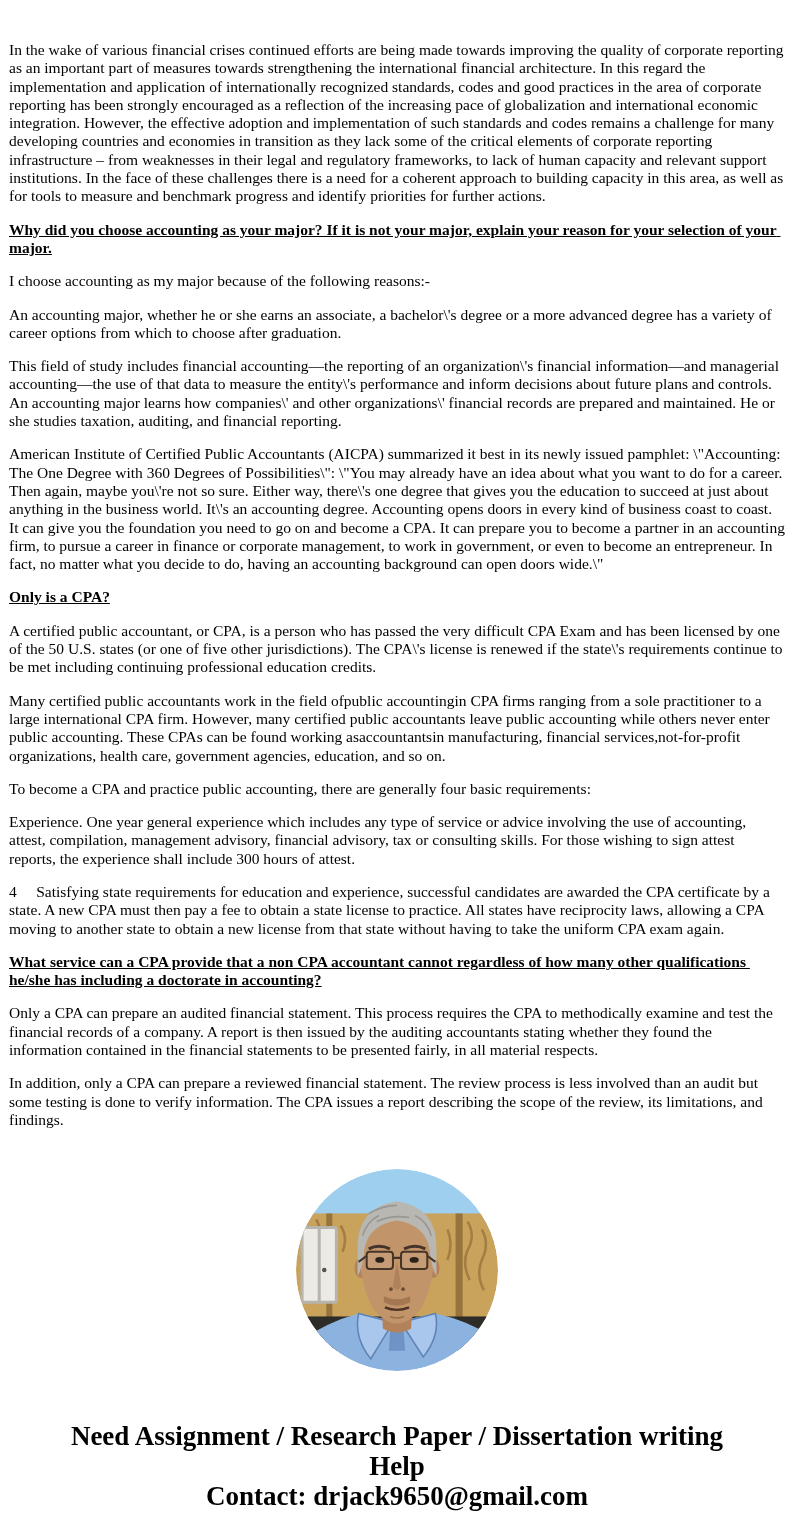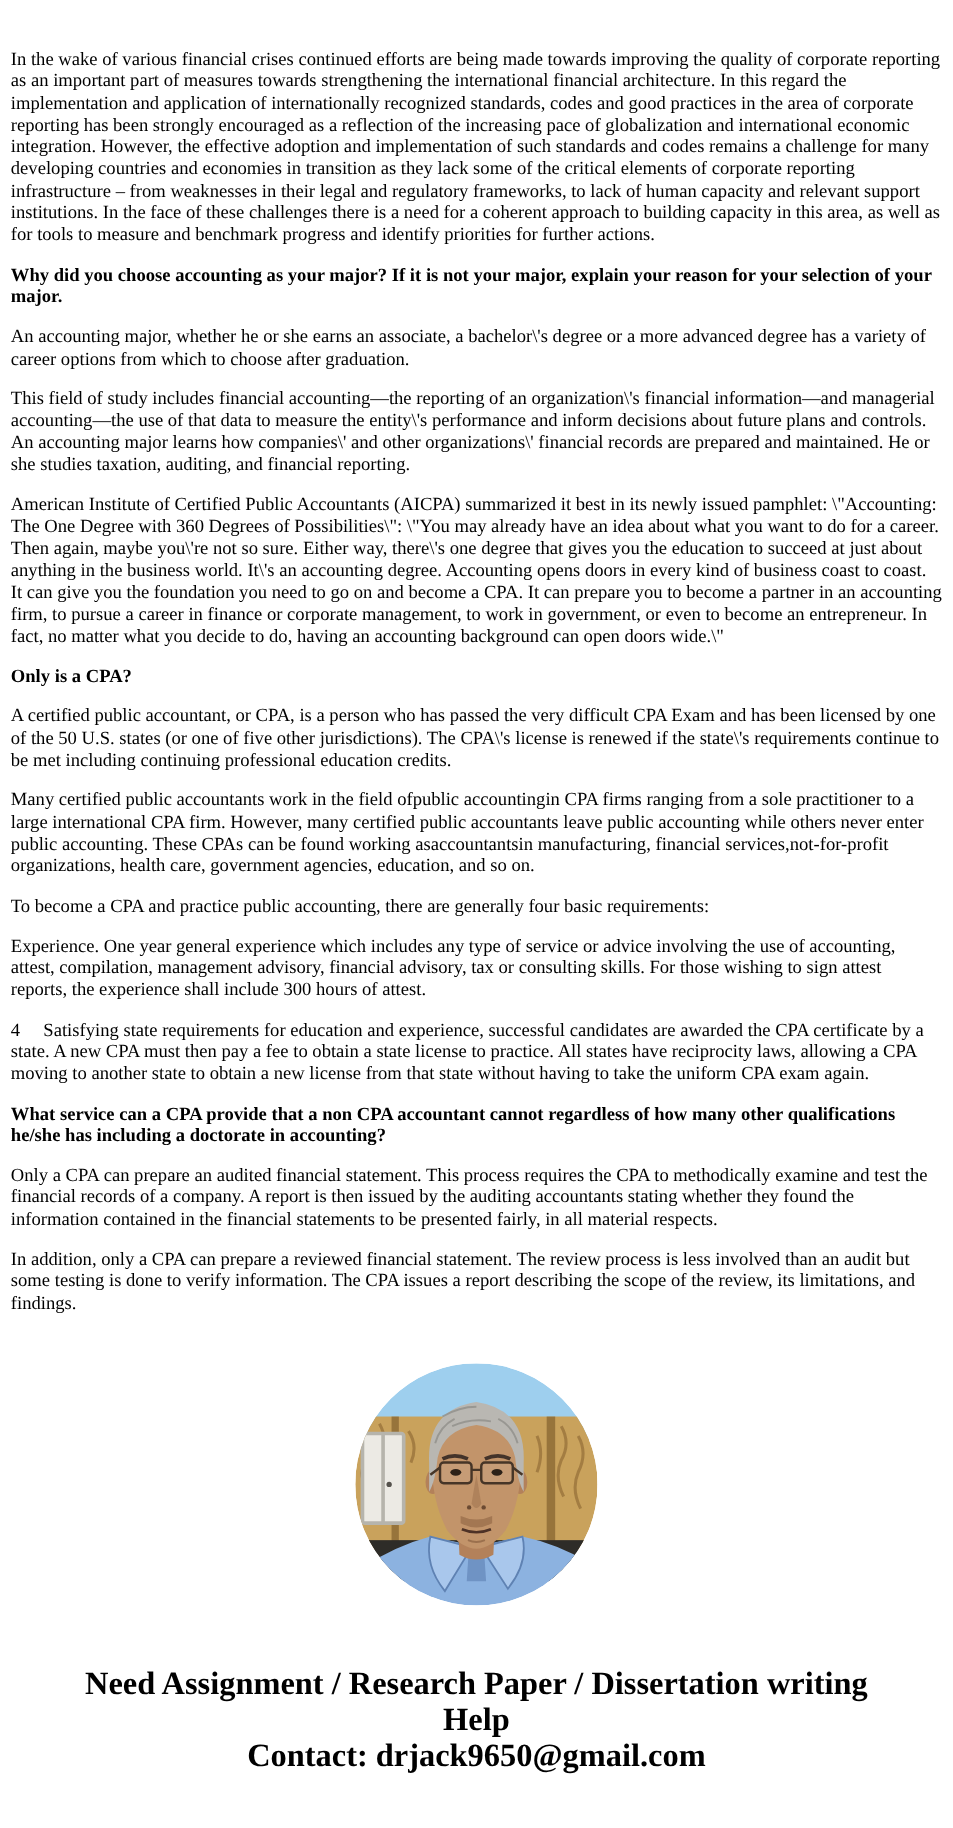--- a/index.html
+++ b/index.html
@@ -15,21 +15,21 @@
     margin-top: 36px;
   }
   .para, .heading {
     font-size: 15.5px;
     line-height: 18.3px;
     margin: 15px 0;
     white-space: pre-wrap;
     text-align: left;
   }
   .doc > :first-child { margin-top: 0; }
-  .heading { font-weight: bold; }
+  .heading { font-weight: bold; text-decoration: underline; }
   .photo-wrap {
     width: 202px;
     height: 202px;
     margin: 40px auto 0 auto;
     border-radius: 50%;
     overflow: hidden;
   }
   .photo-wrap svg { display: block; }
   .footer {
     margin: 50px auto 0 auto;
@@ -42,20 +42,21 @@
     color: #000000;
     padding-bottom: 30px;
   }
 </style>
 </head>
 <body>
 
 <div class="doc">
   <p class="para">In the wake of various financial crises continued efforts are being made towards improving the quality of corporate reporting as an important part of measures towards strengthening the international financial architecture. In this regard the implementation and application of internationally recognized standards, codes and good practices in the area of corporate reporting has been strongly encouraged as a reflection of the increasing pace of globalization and international economic integration. However, the effective adoption and implementation of such standards and codes remains a challenge for many developing countries and economies in transition as they lack some of the critical elements of corporate reporting infrastructure – from weaknesses in their legal and regulatory frameworks, to lack of human capacity and relevant support institutions. In the face of these challenges there is a need for a coherent approach to building capacity in this area, as well as for tools to measure and benchmark progress and identify priorities for further actions.</p>
   <h2 class="heading">Why did you choose accounting as your major? If it is not your major, explain your reason for your selection of your major.</h2>
+  <p class="para">I choose accounting as my major because of the following reasons:-</p>
   <p class="para">An accounting major, whether he or she earns an associate, a bachelor\'s degree or a more advanced degree has a variety of career options from which to choose after graduation.</p>
   <p class="para">This field of study includes financial accounting—the reporting of an organization\'s financial information—and managerial accounting—the use of that data to measure the entity\'s performance and inform decisions about future plans and controls. An accounting major learns how companies\' and other organizations\' financial records are prepared and maintained. He or she studies taxation, auditing, and financial reporting.</p>
   <p class="para">American Institute of Certified Public Accountants (AICPA) summarized it best in its newly issued pamphlet: \"Accounting: The One Degree with 360 Degrees of Possibilities\": \"You may already have an idea about what you want to do for a career. Then again, maybe you\'re not so sure. Either way, there\'s one degree that gives you the education to succeed at just about anything in the business world. It\'s an accounting degree. Accounting opens doors in every kind of business coast to coast. It can give you the foundation you need to go on and become a CPA. It can prepare you to become a partner in an accounting firm, to pursue a career in finance or corporate management, to work in government, or even to become an entrepreneur. In fact, no matter what you decide to do, having an accounting background can open doors wide.\"</p>
   <h2 class="heading">Only is a CPA?</h2>
   <p class="para">A certified public accountant, or CPA, is a person who has passed the very difficult CPA Exam and has been licensed by one of the 50 U.S. states (or one of five other jurisdictions). The CPA\'s license is renewed if the state\'s requirements continue to be met including continuing professional education credits.</p>
   <p class="para">Many certified public accountants work in the field ofpublic accountingin CPA firms ranging from a sole practitioner to a large international CPA firm. However, many certified public accountants leave public accounting while others never enter public accounting. These CPAs can be found working asaccountantsin manufacturing, financial services,not-for-profit organizations, health care, government agencies, education, and so on.</p>
   <p class="para">To become a CPA and practice public accounting, there are generally four basic requirements:</p>
   <p class="para">Experience. One year general experience which includes any type of service or advice involving the use of accounting, attest, compilation, management advisory, financial advisory, tax or consulting skills. For those wishing to sign attest reports, the experience shall include 300 hours of attest.</p>
   <p class="para">4     Satisfying state requirements for education and experience, successful candidates are awarded the CPA certificate by a state. A new CPA must then pay a fee to obtain a state license to practice. All states have reciprocity laws, allowing a CPA moving to another state to obtain a new license from that state without having to take the uniform CPA exam again.</p>
   <h2 class="heading">What service can a CPA provide that a non CPA accountant cannot regardless of how many other qualifications he/she has including a doctorate in accounting?</h2>

